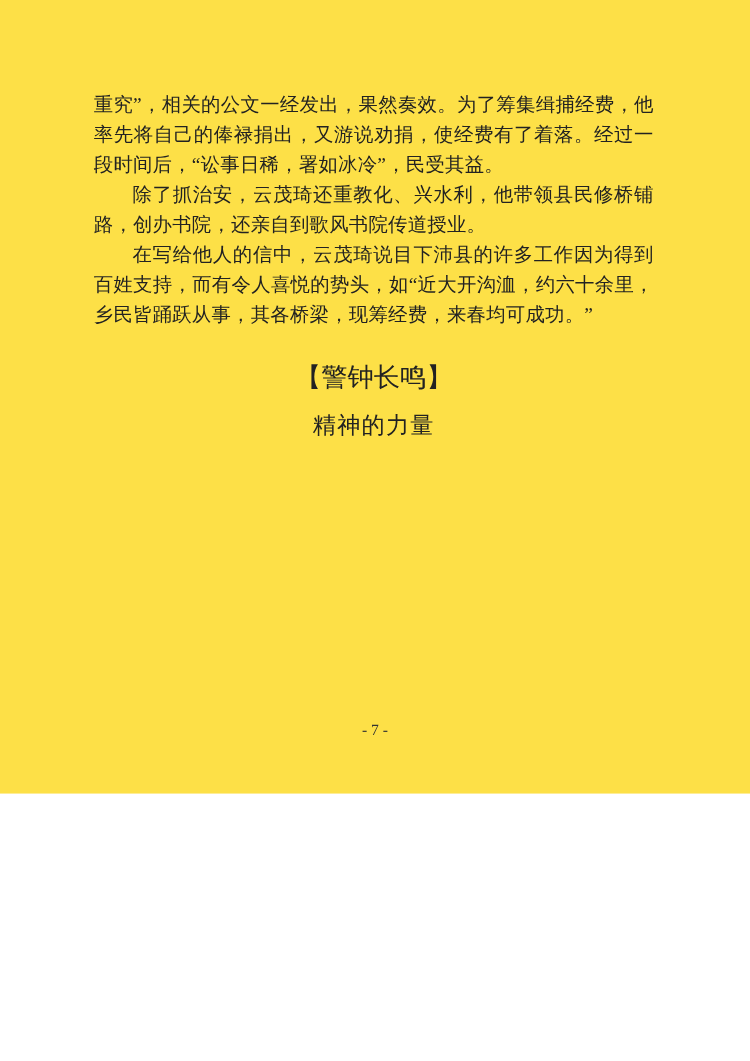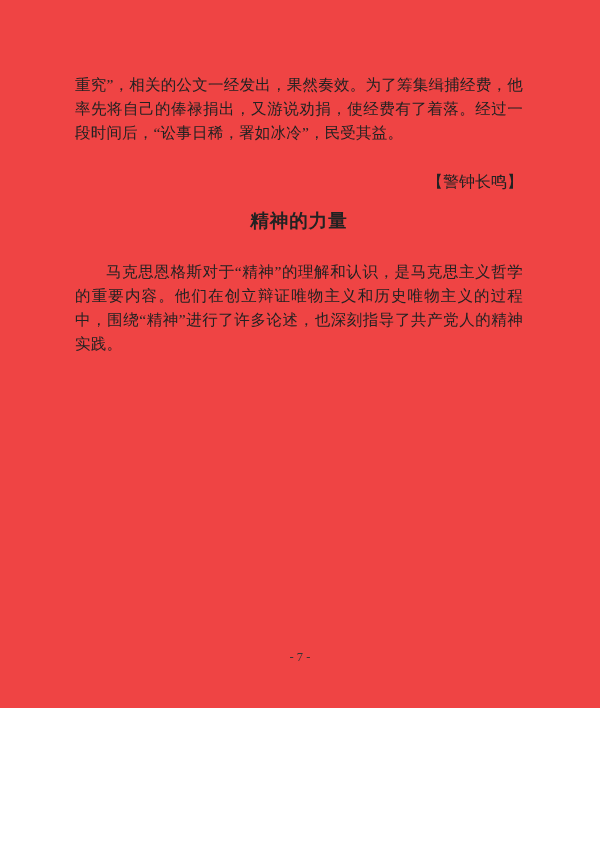--- a/index.html
+++ b/index.html
@@ -3,22 +3,22 @@
 <meta charset="utf-8">
 <style>
   html, body {
     margin: 0;
     padding: 0;
     background: #ffffff;
   }
   .page {
     position: relative;
     width: 600px;
-    height: 708px;
-    background: #ef4444;
+    height: 635px;
+    background: #fde047;
     overflow: hidden;
     font-family: "Liberation Serif", "DejaVu Serif", serif;
     color: #222222;
   }
   .content {
     position: absolute;
     top: 73px;
     left: 75px;
     width: 448px;
   }
@@ -27,29 +27,29 @@
     font-size: 15.5px;
     line-height: 24px;
     text-align: justify;
     letter-spacing: 0.2px;
   }
   .body-para.indent {
     text-indent: 2em;
   }
   .section-header {
     margin: 25px 0 14px 0;
-    font-size: 16px;
+    font-size: 21px;
     line-height: 24px;
-    text-align: right;
+    text-align: center;
   }
   .article-title {
     margin: 5px 0 26px 0;
     font-size: 18.5px;
     line-height: 26px;
-    font-weight: bold;
+    font-weight: normal;
     text-align: center;
     letter-spacing: 1px;
   }
   .footer {
     position: absolute;
     left: 0;
     bottom: 44px;
     width: 100%;
     text-align: center;
     font-size: 12.5px;
@@ -58,27 +58,28 @@
   }
 </style>
 </head>
 <body>
 
 <div class="page">
   <div class="content">
 
     <p class="body-para">重究”，相关的公文一经发出，果然奏效。为了筹集缉捕经费，他率先将自己的俸禄捐出，又游说劝捐，使经费有了着落。经过一段时间后，“讼事日稀，署如冰冷”，民受其益。</p>
 
+    <p class="body-para indent">除了抓治安，云茂琦还重教化、兴水利，他带领县民修桥铺路，创办书院，还亲自到歌风书院传道授业。</p>
 
+    <p class="body-para indent">在写给他人的信中，云茂琦说目下沛县的许多工作因为得到百姓支持，而有令人喜悦的势头，如“近大开沟洫，约六十余里，乡民皆踊跃从事，其各桥梁，现筹经费，来春均可成功。”</p>
 
 
 
 
     <p class="section-header">【警钟长鸣】</p>
 
     <h1 class="article-title">精神的力量</h1>
 
-    <p class="body-para indent">马克思恩格斯对于“精神”的理解和认识，是马克思主义哲学的重要内容。他们在创立辩证唯物主义和历史唯物主义的过程中，围绕“精神”进行了许多论述，也深刻指导了共产党人的精神实践。</p>
 
   </div>
 
   <div class="footer">- 7 -</div>
 </div>
 
 </body></html>

